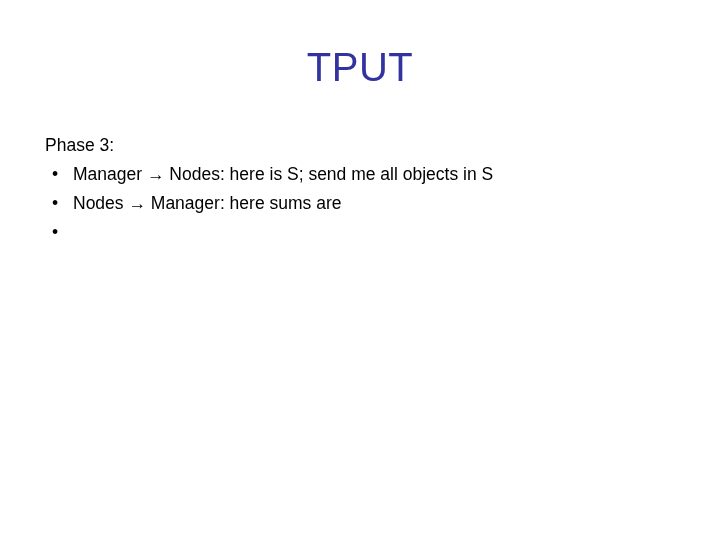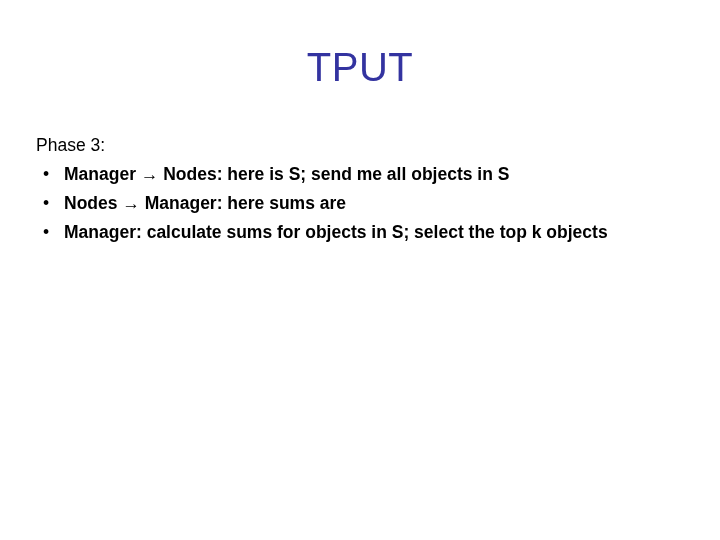--- a/index.html
+++ b/index.html
@@ -33,21 +33,21 @@
     line-height: 46px;
     font-weight: normal;
     color: #3333a0;
     letter-spacing: 0.5px;
     white-space: nowrap;
   }
 
   
   .body-block {
     position: absolute;
-    left: 36px;
+    left: 45px;
     top: 131px;
     width: 660px;
   }
 
   .lead-line {
     font-size: 17.5px;
     line-height: 29px;
     color: #000000;
     white-space: nowrap;
   }
@@ -73,21 +73,20 @@
     top: 0;
     width: 12px;
     font-size: 17.5px;
     line-height: 29px;
     color: #000000;
     text-align: left;
   }
 
   .bullet-text {
     display: inline;
-    font-weight: bold;
   }
 </style>
 </head>
 <body>
 
 <div class="slide">
 
   <div class="slide-title">TPUT</div>
 
   <div class="body-block">
@@ -101,18 +100,17 @@
         <span class="bullet-text">Manager → Nodes: here is S; send me all objects in S</span>
       </li>
 
       <li class="bullet-item">
         <span class="bullet-marker">•</span>
         <span class="bullet-text">Nodes → Manager: here sums are</span>
       </li>
 
       <li class="bullet-item">
         <span class="bullet-marker">•</span>
-        <span class="bullet-text">Manager: calculate sums for objects in S; select the top k objects</span>
       </li>
 
     </ul>
   </div>
 </div>
 
 </body></html>

